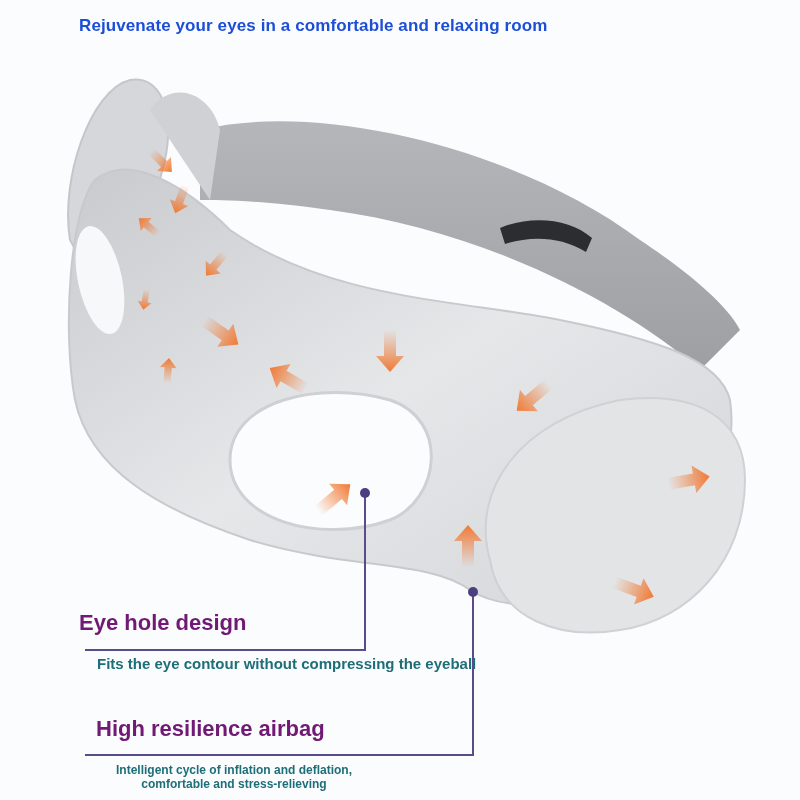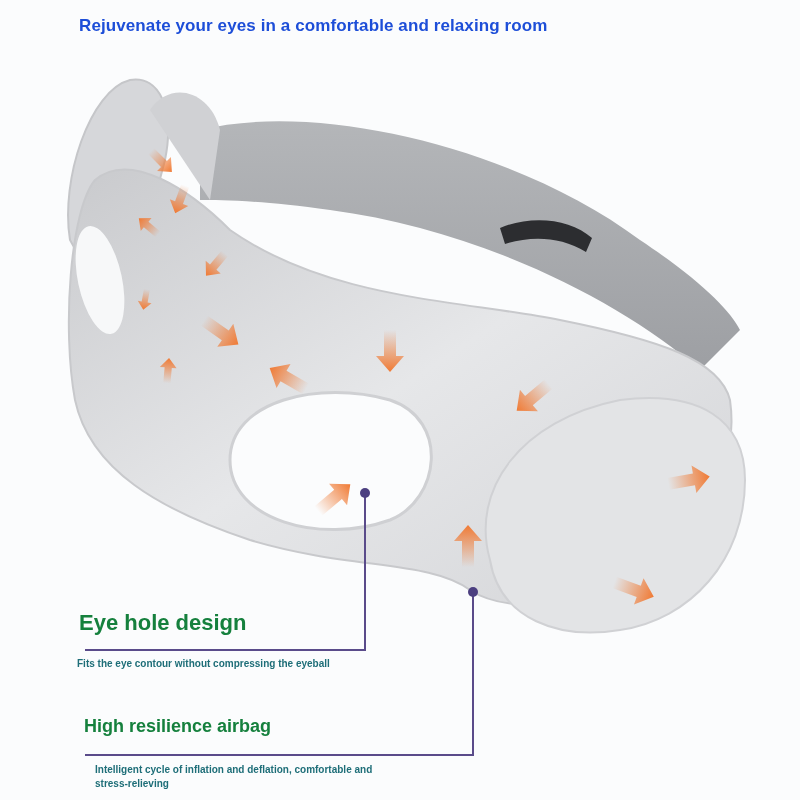--- a/index.html
+++ b/index.html
@@ -1,24 +1,24 @@
 <!DOCTYPE html>
 <html><head>
 <meta charset="utf-8">
 <style>
   html,body{margin:0;padding:0;}
   body{width:800px;height:800px;background:#fbfcfd;position:relative;overflow:hidden;font-family:"Liberation Sans","DejaVu Sans",sans-serif;}
   .headline{position:absolute;left:79px;top:16px;font-size:17px;font-weight:bold;color:#1d4ed8;letter-spacing:0.1px;}
   .product{position:absolute;left:0;top:0;width:800px;height:800px;}
-  .feat-title{position:absolute;font-weight:bold;color:#15803d;text-align:right;}
+  .feat-title{position:absolute;font-weight:bold;color:#701a75;text-align:right;}
   .feat-desc{position:absolute;font-weight:bold;color:#1e6e78;}
   #f1-title{left:79px;top:610px;font-size:22px;}
-  #f1-desc{left:77px;top:655px;font-size:10px;line-height:17px;width:380px;}
-  #f2-title{left:84px;top:716px;font-size:18px;}
-  #f2-desc{left:95px;top:763px;font-size:10px;line-height:14px;width:300px;}
+  #f1-desc{left:97px;top:655px;font-size:15px;line-height:17px;width:380px;}
+  #f2-title{left:96px;top:716px;font-size:22px;}
+  #f2-desc{left:84px;top:763px;font-size:12px;line-height:14px;width:300px;text-align:center;}
 </style>
 </head>
 <body>
 
 <div class="headline">Rejuvenate your eyes in a comfortable and relaxing room</div>
 
 <svg class="product" viewBox="0 0 800 800" xmlns="http://www.w3.org/2000/svg">
   <defs>
     <linearGradient id="maskG" x1="0" y1="0" x2="1" y2="1">
       <stop offset="0" stop-color="#c9cacd"></stop>

